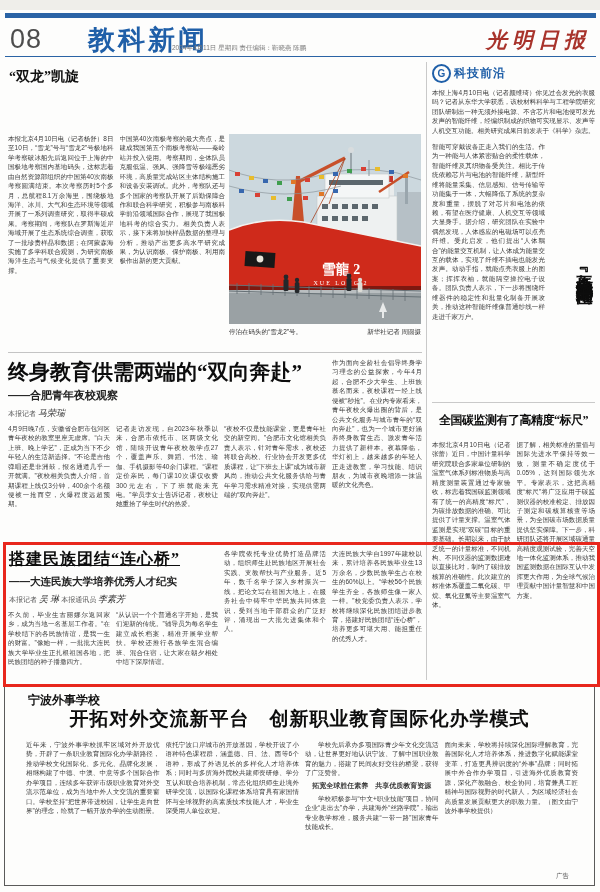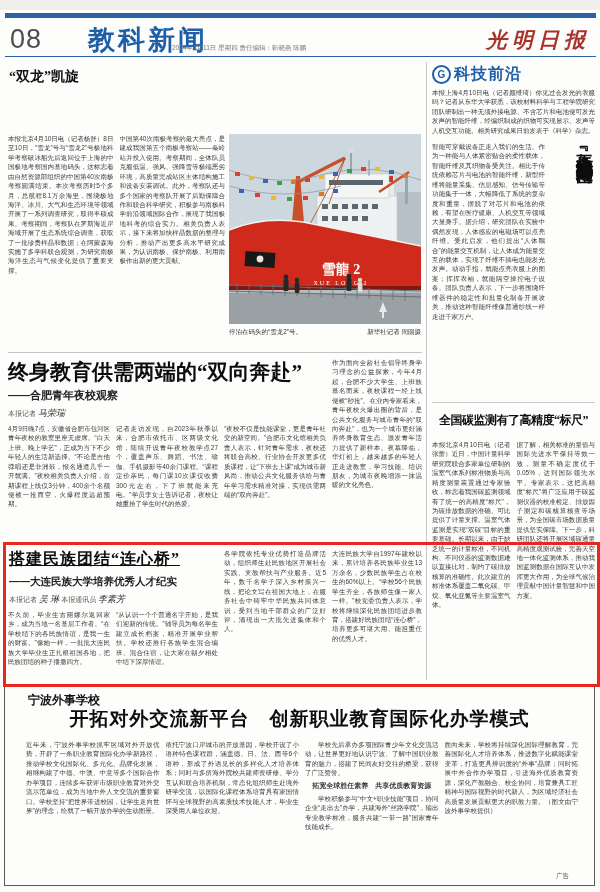--- a/index.html
+++ b/index.html
@@ -1,19 +1,19 @@
 <!DOCTYPE html>
 <html><head>
 <meta charset="utf-8">
 <style>
   html,body{margin:0;padding:0;}
   body{width:600px;height:892px;background:#f3f2ef;font-family:"Liberation Sans",sans-serif;}
   .page{position:relative;width:600px;height:892px;background:#fdfdfc;overflow:hidden;}
   .abs{position:absolute;}
-  .serif{font-family:"Liberation Serif","DejaVu Serif",serif;}
+  .serif{font-family:"Liberation Serif","DejaVu Serif",serif;text-align:center;}
   .tiny{font-size:6.5px;line-height:1.45;color:#3a3a3a;text-align:justify;overflow:hidden;}
   .tiny p{margin:0 0 3px 0;text-indent:13px;}
   .colrow{display:flex;gap:6px;}
   .col{flex:1;overflow:hidden;}
   
   .topstrip{left:0;top:0;width:600px;height:10px;background:#efeeea;}
   .bluebar{left:5px;top:13px;width:591px;height:5px;background:#2a63a5;}
   .pagenum{left:10px;top:24px;font-size:27px;color:#4d4d4d;letter-spacing:1px;}
   .secname{left:44px;top:22px;font-size:27px;font-weight:bold;color:#1f5fa8;letter-spacing:3px;margin-left:44px;}
   .dateline{left:172px;top:44px;font-size:6.5px;color:#777;}
@@ -30,21 +30,21 @@
   .ns{left:8px;top:352px;width:414px;height:190px;border-top:1px solid #c4c4c4;}
   .ns-headline{left:8px;top:358px;font-size:21px;font-weight:bold;color:#0d0d0d;white-space:nowrap;}
   .ns-sub{left:8px;top:388px;font-size:11px;font-weight:bold;color:#222;}
   .ns-byline{left:8px;top:407px;font-size:7px;color:#555;}
   .ns-byline .name{font-family:"Liberation Serif",serif;font-style:italic;font-size:9px;color:#333;}
   .ns-cols{left:8px;top:424px;width:318px;height:116px;}
   .ns-side{left:332px;top:358px;width:90px;height:182px;}
   
   .badge{left:432px;top:64px;display:flex;align-items:center;gap:3px;}
   .badge .g{width:15px;height:15px;border:2.5px solid #1f5fa8;border-radius:50%;color:#1f5fa8;font-weight:bold;font-size:10px;line-height:15px;text-align:center;}
-  .badge .t{color:#1f5fa8;font-weight:bold;font-size:16px;letter-spacing:1px;text-align:center;}
+  .badge .t{color:#1f5fa8;font-weight:bold;font-size:12px;letter-spacing:1px;text-align:center;}
   .tech-pfull{left:432px;top:88px;width:163px;height:52px;}
   .tech-pnarrow{left:432px;top:142px;width:113px;height:254px;}
   .vheadline{left:549px;top:140px;width:47px;height:256px;writing-mode:vertical-rl;text-orientation:upright;font-size:17px;font-weight:bold;color:#0d0d0d;letter-spacing:1px;}
   .hdiv{left:432px;top:402px;width:163px;height:1px;background:#c9c9c9;}
   .carbon-headline{left:432px;top:412px;width:163px;text-align:center;font-size:12px;font-weight:bold;color:#0d0d0d;letter-spacing:-0.5px;white-space:nowrap;}
   .carbon-cols{left:432px;top:440px;width:163px;height:236px;}
   
   .unity-headline{left:9px;top:549px;font-size:16px;font-weight:bold;color:#0d0d0d;letter-spacing:1px;text-decoration:underline;}
   .unity-sub{left:9px;top:575px;font-size:10.5px;font-weight:bold;color:#222;}
   .unity-byline{left:9px;top:593px;font-size:7px;color:#555;}

